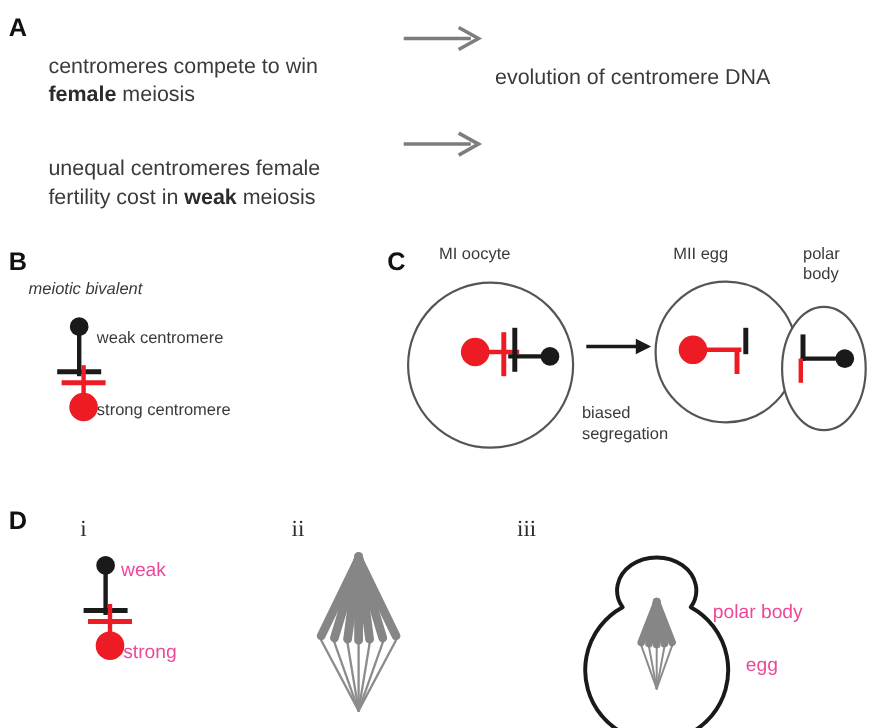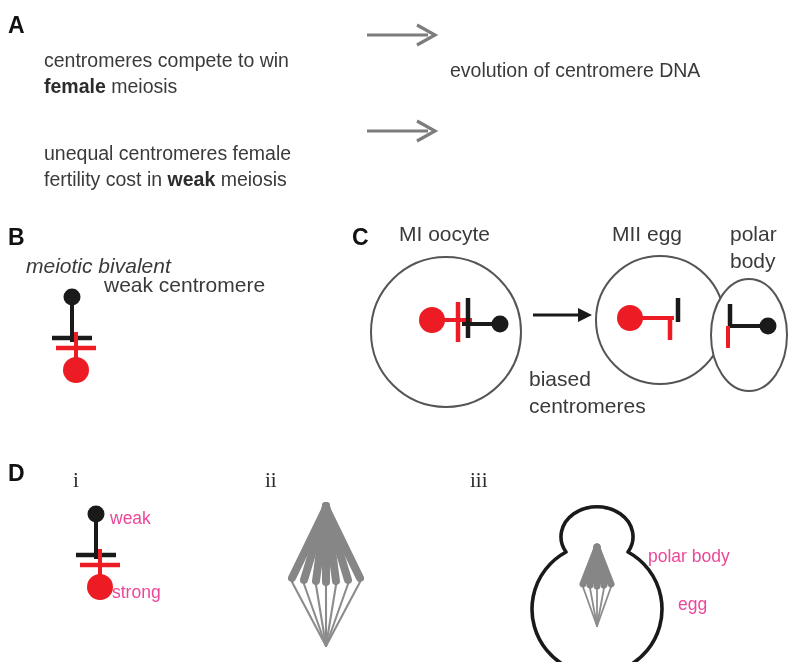--- a/index.html
+++ b/index.html
@@ -39,21 +39,21 @@
     position: absolute;
     font-size: 19.5px;
     line-height: 1.32;
     color: #3a3a3a;
     white-space: pre-line;
     margin-top: 36px;
   }
   .txt b { font-weight: bold; color: #2c2c2c; }
   .lbl {
     position: absolute;
-    font-size: 21px;
+    font-size: 15px;
     line-height: 1.28;
     color: #3a3a3a;
     white-space: pre-line;
   }
   .lbl-sm {
     position: absolute;
     font-size: 17.5px;
     line-height: 1.28;
     color: #ec4899;
     white-space: pre-line;
@@ -96,21 +96,22 @@
 
     <line x1="8" y1="62" x2="48" y2="62" stroke="#ED1C24" stroke-width="4.5"></line>
 
     <line x1="28" y1="46" x2="28" y2="78" stroke="#ED1C24" stroke-width="4"></line>
 
     <circle cx="24" cy="11" r="8.5" fill="#1a1a1a"></circle>
 
     <circle cx="28" cy="84" r="13" fill="#ED1C24"></circle>
   </svg>
 
-  <div class="lbl" style="left:88px; top:272px;margin-left:16px;">weak centromere</div>
+  <div class="lbl" style="left:88px; top:298px;">weak centromere</div>
+  <div class="lbl" style="left:88px; top:363px;">strong centromere</div>
 
   <div class="panel-label" style="left:352px; top:226px;">C</div>
 
   <div class="lbl" style="left:399px; top:221px;">MI oocyte</div>
   <div class="lbl" style="left:612px; top:221px;">MII egg</div>
   <div class="lbl" style="left:730px; top:221px;">polar
 body</div>
 
   <svg style="position:absolute; left:368px; top:254px;" width="156" height="156" viewBox="0 0 156 156">
     <circle cx="78" cy="78" r="75" fill="#ffffff" stroke="#555555" stroke-width="2"></circle>
@@ -130,21 +131,21 @@
 
     <circle cx="82" cy="30" r="8.5" fill="#1a1a1a"></circle>
   </svg>
 
   <svg style="position:absolute; left:532px; top:303px;" width="62" height="24" viewBox="0 0 62 24">
     <line x1="1" y1="12" x2="48" y2="12" stroke="#1a1a1a" stroke-width="3"></line>
     <polygon points="46,5 60,12 46,19" fill="#1a1a1a"></polygon>
   </svg>
 
   <div class="lbl" style="left:529px; top:366px;">biased
-centromeres</div>
+segregation</div>
 
   <svg style="position:absolute; left:594px; top:254px;" width="136" height="136" viewBox="0 0 136 136">
     <circle cx="66" cy="66" r="64" fill="#ffffff" stroke="#555555" stroke-width="2"></circle>
   </svg>
 
   <svg style="position:absolute; left:616px; top:292px;" width="80" height="58" viewBox="0 0 80 58">
     <line x1="18" y1="26" x2="58" y2="26" stroke="#ED1C24" stroke-width="4"></line>
     <line x1="54" y1="26" x2="54" y2="48" stroke="#ED1C24" stroke-width="4.5"></line>
     <line x1="62" y1="6" x2="62" y2="30" stroke="#1a1a1a" stroke-width="4.5"></line>
     <circle cx="14" cy="26" r="13" fill="#ED1C24"></circle>

